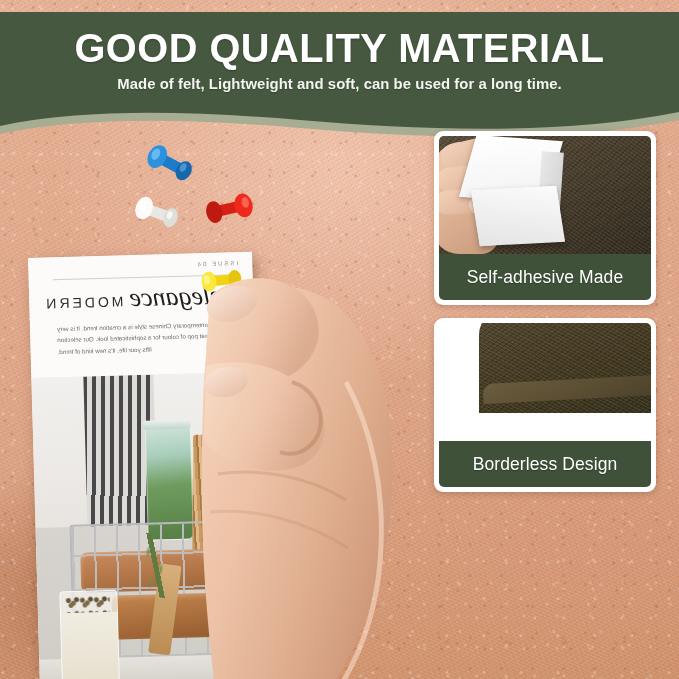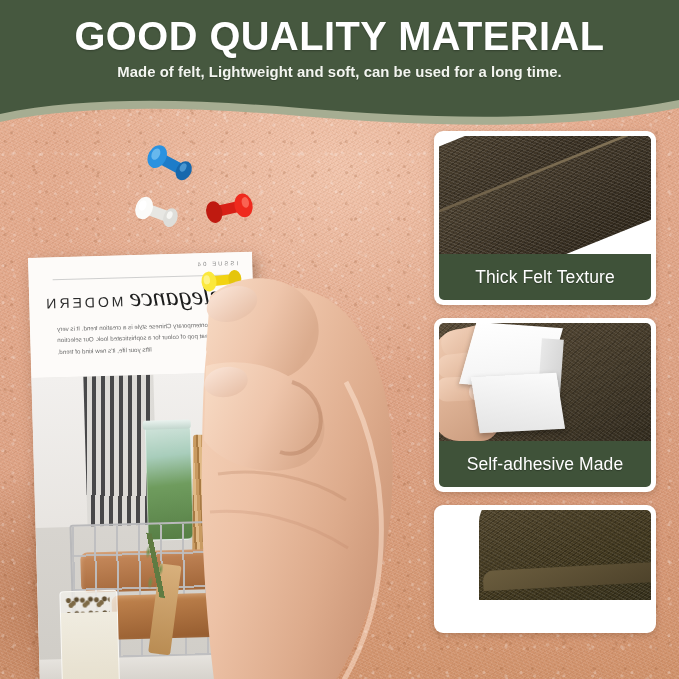--- a/index.html
+++ b/index.html
@@ -53,21 +53,21 @@
       radial-gradient(circle at 35% 73%, rgba(255,255,255,0.40) 0 1px, transparent 2px),
       radial-gradient(circle at 58% 88%, rgba(140,78,40,0.36) 0 1px, transparent 2px),
       radial-gradient(circle at 88% 66%, rgba(255,255,255,0.38) 0 1px, transparent 2px),
       radial-gradient(circle at 95% 92%, rgba(140,78,40,0.34) 0 1px, transparent 2px);
     background-size: 37px 37px, 43px 43px, 29px 29px, 53px 53px, 47px 47px, 31px 31px, 41px 41px, 59px 59px, 33px 33px, 49px 49px;
   }
 
   
   .banner-wrap {
     position: absolute;
-    left: 0; top: 0;
+    left: 0; top: 12px;
     width: 679px; height: 150px;
   }
   .banner-svg { position:absolute; left:0; top:0; display:block; }
   .banner-text {
     position: absolute;
     left: 0; top: 0;
     width: 679px;
     text-align: center;
     pointer-events: none;
   }
@@ -516,28 +516,20 @@
       <path d="M0 0 H679 V100 C 560 124, 420 118, 300 108 C 190 99, 86 96, 0 114 Z" fill="#46583f"></path>
     </svg>
     <div class="banner-text">
       <h1 class="headline">GOOD QUALITY MATERIAL</h1>
       <p class="subhead">Made of felt, Lightweight and soft, can be used for a long time.</p>
     </div>
   </div>
 
   <div class="cards">
 
-    <div class="card">
-      <div class="card-media m1">
-        <div class="slab slabA"></div>
-        <div class="edge"></div>
-        <div class="slab slabB"></div>
-      </div>
-      <div class="card-caption">Thick Felt Texture</div>
-    </div>
 
     <div class="card">
       <div class="card-media m2">
         <div class="hand2"></div>
         <div class="finger f1"></div>
         <div class="finger f2"></div>
         <div class="finger f3"></div>
         <div class="nail n1"></div>
         <div class="nail n2"></div>
         <div class="nail n3"></div>
@@ -546,16 +538,17 @@
         <div class="tape-fold"></div>
       </div>
       <div class="card-caption">Self-adhesive Made</div>
     </div>
 
     <div class="card">
       <div class="card-media m3">
         <div class="sheet"></div>
         <div class="sheet2"></div>
       </div>
+      <div class="card-caption">Borderless Design</div>
     </div>
 
   </div>
 </div>
 
 </body></html>

